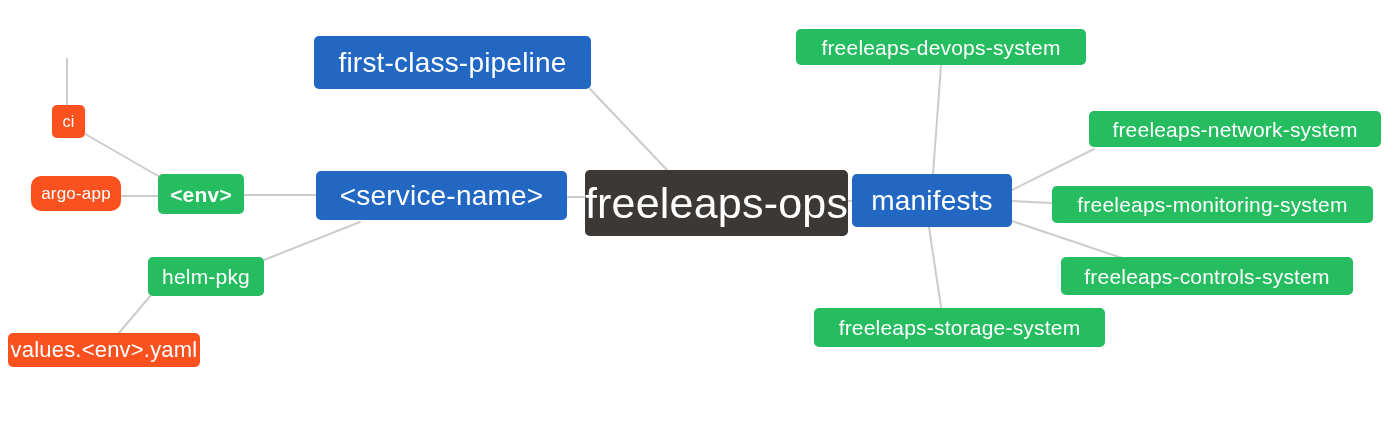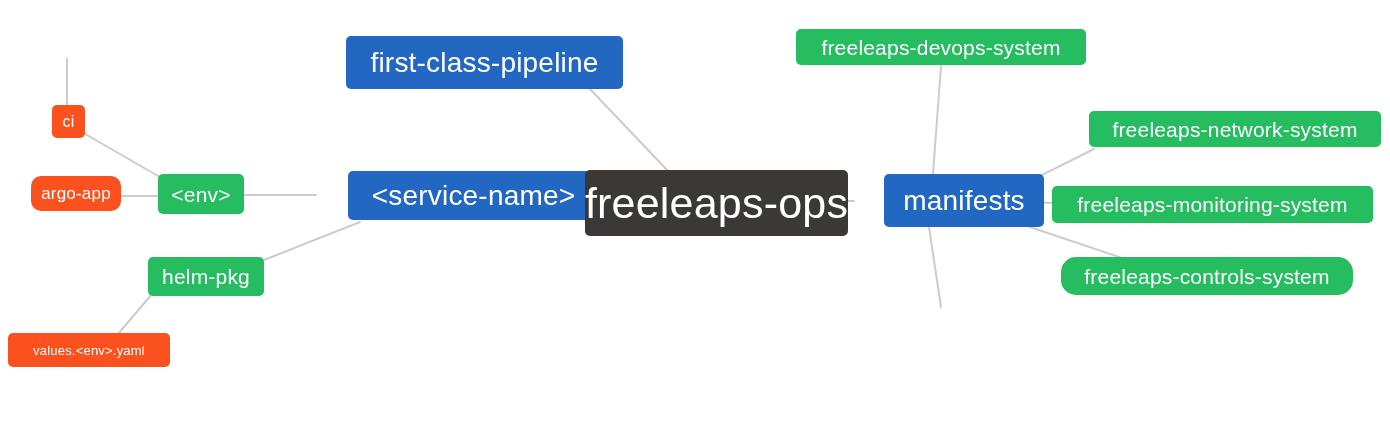--- a/index.html
+++ b/index.html
@@ -30,21 +30,21 @@
     align-items: center;
     justify-content: center;
     box-sizing: border-box;
     color: var(--text, #ffffff);
     border-radius: 5px;
     white-space: nowrap;
     cursor: pointer;
     line-height: 1;
     letter-spacing: 0.2px;
   }
-  .c-blue  { background: var(--blue,  #2268c3); margin-left: 32px; }
+  .c-blue  { background: var(--blue,  #2268c3); }
   .c-green { background: var(--green, #25bd60); }
   .c-red   { background: var(--red,   #fa511f); text-align: right; }
   .c-amber { background: var(--amber, #f9a429); }
   .c-dark  { background: var(--dark,  #3b3836); }
 </style>
 </head>
 <body>
 
 <div class="stage">
 
@@ -63,36 +63,37 @@
     <line x1="1012" y1="201" x2="1052" y2="203"></line>
     <line x1="1012" y1="221" x2="1122" y2="258"></line>
     <line x1="929" y1="227" x2="941" y2="307"></line>
   </svg>
 
 
   <div class="node c-red" style="left:52px; top:105px; width:33px; height:33px; font-size:16px;">ci</div>
 
   <div class="node c-red" style="left:31px; top:176px; width:90px; height:35px; font-size:17px;border-radius:10px;">argo-app</div>
 
-  <div class="node c-green" style="left:158px; top:174px; width:86px; height:40px; font-size:21px;">&lt;env&gt;</div>
+  <div class="node c-green" style="left:158px; top:174px; width:86px; height:40px; font-size:21px;font-weight:bold;">&lt;env&gt;</div>
 
   <div class="node c-green" style="left:148px; top:257px; width:116px; height:39px; font-size:21px;">helm-pkg</div>
 
-  <div class="node c-red" style="left:8px; top:333px; width:162px; height:34px; font-size:13px;">values.&lt;env&gt;.yaml</div>
+  <div class="node c-red" style="left:8px; top:333px; width:192px; height:34px; font-size:22px;">values.&lt;env&gt;.yaml</div>
 
   <div class="node c-blue" style="left:314px; top:36px; width:277px; height:53px; font-size:28px;">first-class-pipeline</div>
 
   <div class="node c-blue" style="left:316px; top:171px; width:251px; height:49px; font-size:28px;">&lt;service-name&gt;</div>
 
   <div class="node c-dark" style="left:585px; top:170px; width:263px; height:66px; font-size:43px;">freeleaps-ops</div>
 
   <div class="node c-blue" style="left:852px; top:174px; width:160px; height:53px; font-size:28px;">manifests</div>
 
   <div class="node c-green" style="left:796px; top:29px; width:290px; height:36px; font-size:21px;">freeleaps-devops-system</div>
 
   <div class="node c-green" style="left:1055px; top:111px; width:292px; height:36px; font-size:21px;margin-left:34px;">freeleaps-network-system</div>
 
   <div class="node c-green" style="left:1052px; top:186px; width:321px; height:37px; font-size:21px;">freeleaps-monitoring-system</div>
 
-  <div class="node c-green" style="left:1061px; top:257px; width:292px; height:38px; font-size:21px;border-radius:15px;">freeleaps-controls-system</div>
+  <div class="node c-green" style="left:1061px; top:257px; width:292px; height:38px; font-size:21px;">freeleaps-controls-system</div>
 
+  <div class="node c-green" style="left:814px; top:308px; width:291px; height:39px; font-size:21px;">freeleaps-storage-system</div>
 
 </div>
 
 </body></html>

